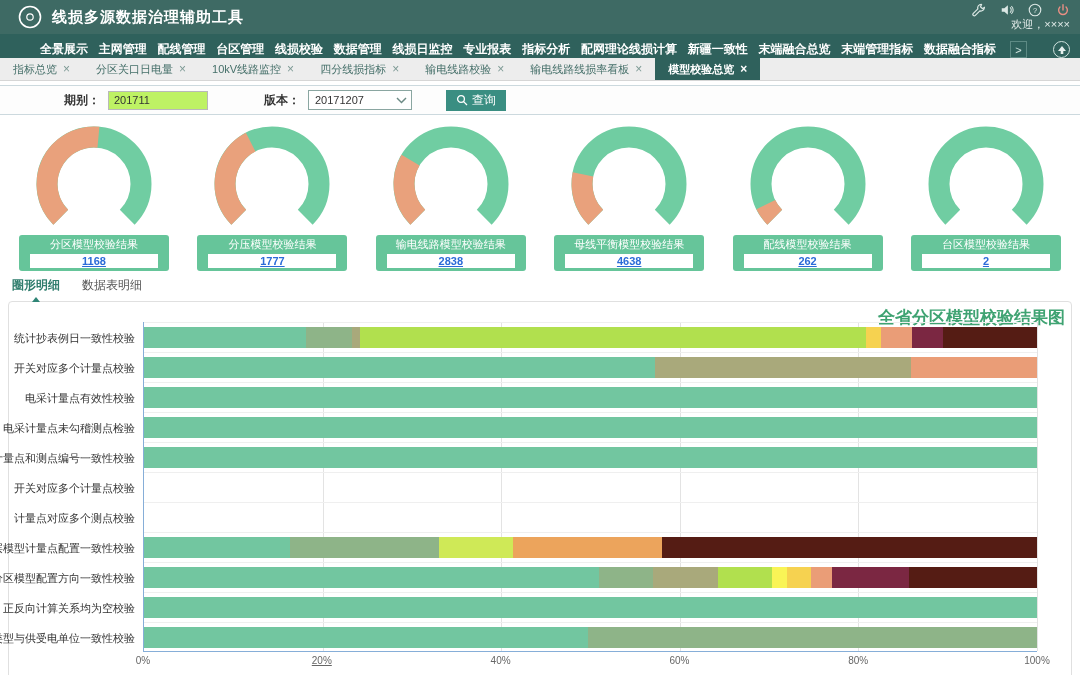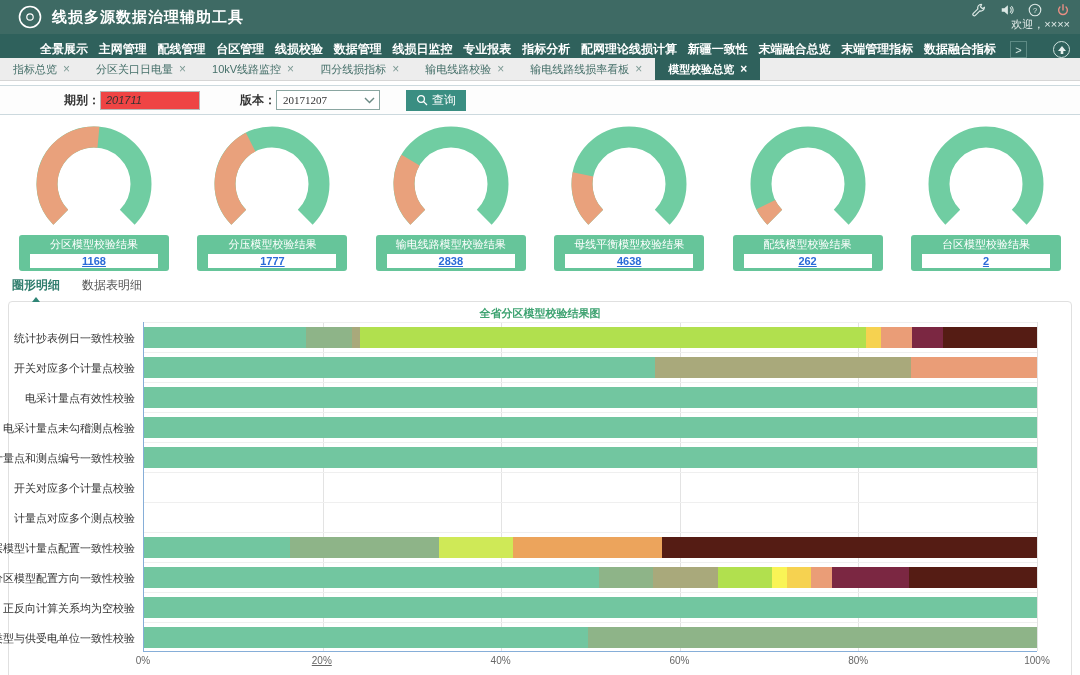--- a/index.html
+++ b/index.html
@@ -23,45 +23,45 @@
   .menu-top-btn { width:17px; height:17px; border-radius:50%; border:1px solid #cfe3df; display:flex; align-items:center; justify-content:center; color:#e6f0ee; font-size:11px; cursor:pointer; margin-right:4px; }
 
   
   .tabbar { height:23px; background:#ededed; display:flex; align-items:stretch; border-bottom:1px solid #d6d6d6; }
   .tab { display:flex; align-items:center; gap:6px; padding:0 13px; font-size:11px; color:#46706a; cursor:pointer; white-space:nowrap; }
   .tab .close { font-size:12px; color:#7d9a95; line-height:1; cursor:pointer; }
   .tab.active { background:#2f615c; color:#fff; font-weight:bold; }
   .tab.active .close { color:#fff; }
 
   
-  .query-panel { margin:4px 0 0; border-top:1px solid #ccd9de; border-bottom:1px solid #ccd9de; background:#fdfdfd; height:30px; display:flex; align-items:center; padding-left:64px; gap:0; }
+  .query-panel { margin:4px 0 0; border-top:1px solid #ccd9de; border-bottom:1px solid #ccd9de; background:#fdfdfd; height:30px; display:flex; align-items:center; padding-left:64px; gap:8px; }
   .q-label { font-size:12px; color:#333; font-weight:bold; }
-  .q-input { width:100px; height:19px; background:#ef4444; border:1px solid #b9b9b9; font-size:11px; color:#333; padding:0 5px; font-family:inherit;font-style:italic; }
+  .q-input { width:100px; height:19px; background:#bef264; border:1px solid #b9b9b9; font-size:11px; color:#333; padding:0 5px; font-family:inherit; }
   .q-gap { width:40px; }
-  .q-select { width:104px; height:20px; background:#fff; border:1px solid #8aa6a1; display:flex; align-items:center; justify-content:space-between; padding:0 4px 0 6px; font-size:11px; color:#333; cursor:pointer;font-family:Liberation Serif, serif; }
+  .q-select { width:104px; height:20px; background:#fff; border:1px solid #8aa6a1; display:flex; align-items:center; justify-content:space-between; padding:0 4px 0 6px; font-size:11px; color:#333; cursor:pointer; }
   .q-btn { margin-left:26px; height:21px; background:#3a8e82; color:#ffffff; border:none; display:flex; align-items:center; gap:4px; padding:0 10px; font-size:12px; cursor:pointer; font-family:inherit; }
 
   
   .gauge-row { display:flex; justify-content:space-between; padding:6px 6px 0; }
   .gauge-card { width:176px; display:flex; flex-direction:column; align-items:center; }
   .gauge-card svg { display:block; }
   .gauge-pill { width:150px; background:#66c59a; border-radius:3px; padding:2px 11px 3px; margin-top:-8px; }
   .gauge-label { color:#fff; font-size:11px; text-align:center; white-space:nowrap; }
   .gauge-num { background:#fff; margin-top:2px; height:14px; display:flex; align-items:center; justify-content:center; }
   .gauge-num a { color:#2b6bd8; font-size:11px; font-weight:bold; text-decoration:underline; cursor:pointer; }
 
   
   .detail { padding:6px 8px 0; }
   .detail-tabs { display:flex; gap:22px; padding-left:4px; height:20px; }
   .dtab { font-size:12px; color:#555; cursor:pointer; position:relative; }
   .dtab.active { color:#2f7d6d; font-weight:bold; }
   .dtab.active::after { content:""; position:absolute; left:50%; bottom:-5px; transform:translateX(-50%);
       border-left:4px solid transparent; border-right:4px solid transparent; border-bottom:5px solid #2f8576; }
   .chart-box { border:1px solid #e0e0e0; border-radius:4px; margin-top:4px; padding:4px 6px 2px; height:396px; }
-  .chart-title { text-align:center; font-size:11px; font-weight:bold; color:#3fa372; height:16px; }
+  .chart-title { text-align:right; font-size:17px; font-weight:bold; color:#3fa372; height:16px; }
 
   .plot-wrap { position:relative; margin-left:128px; margin-right:28px; }
   .plot { position:relative; border-left:1px solid #86aed8; border-bottom:1px solid #86aed8; height:330px; }
   .gridline { position:absolute; top:0; bottom:0; width:1px; background:#e3e3e3; }
   .brow { position:relative; height:30px; border-top:1px solid #efefef; }
   .brow-label { position:absolute; right:100%; margin-right:9px; top:50%; transform:translateY(-50%);
       font-size:11px; color:#333; white-space:nowrap; }
   .bar { position:absolute; left:0; top:4px; height:21px; display:flex; }
   .seg { height:100%; }
   .xaxis { position:relative; height:16px; font-size:10px; color:#666; }

